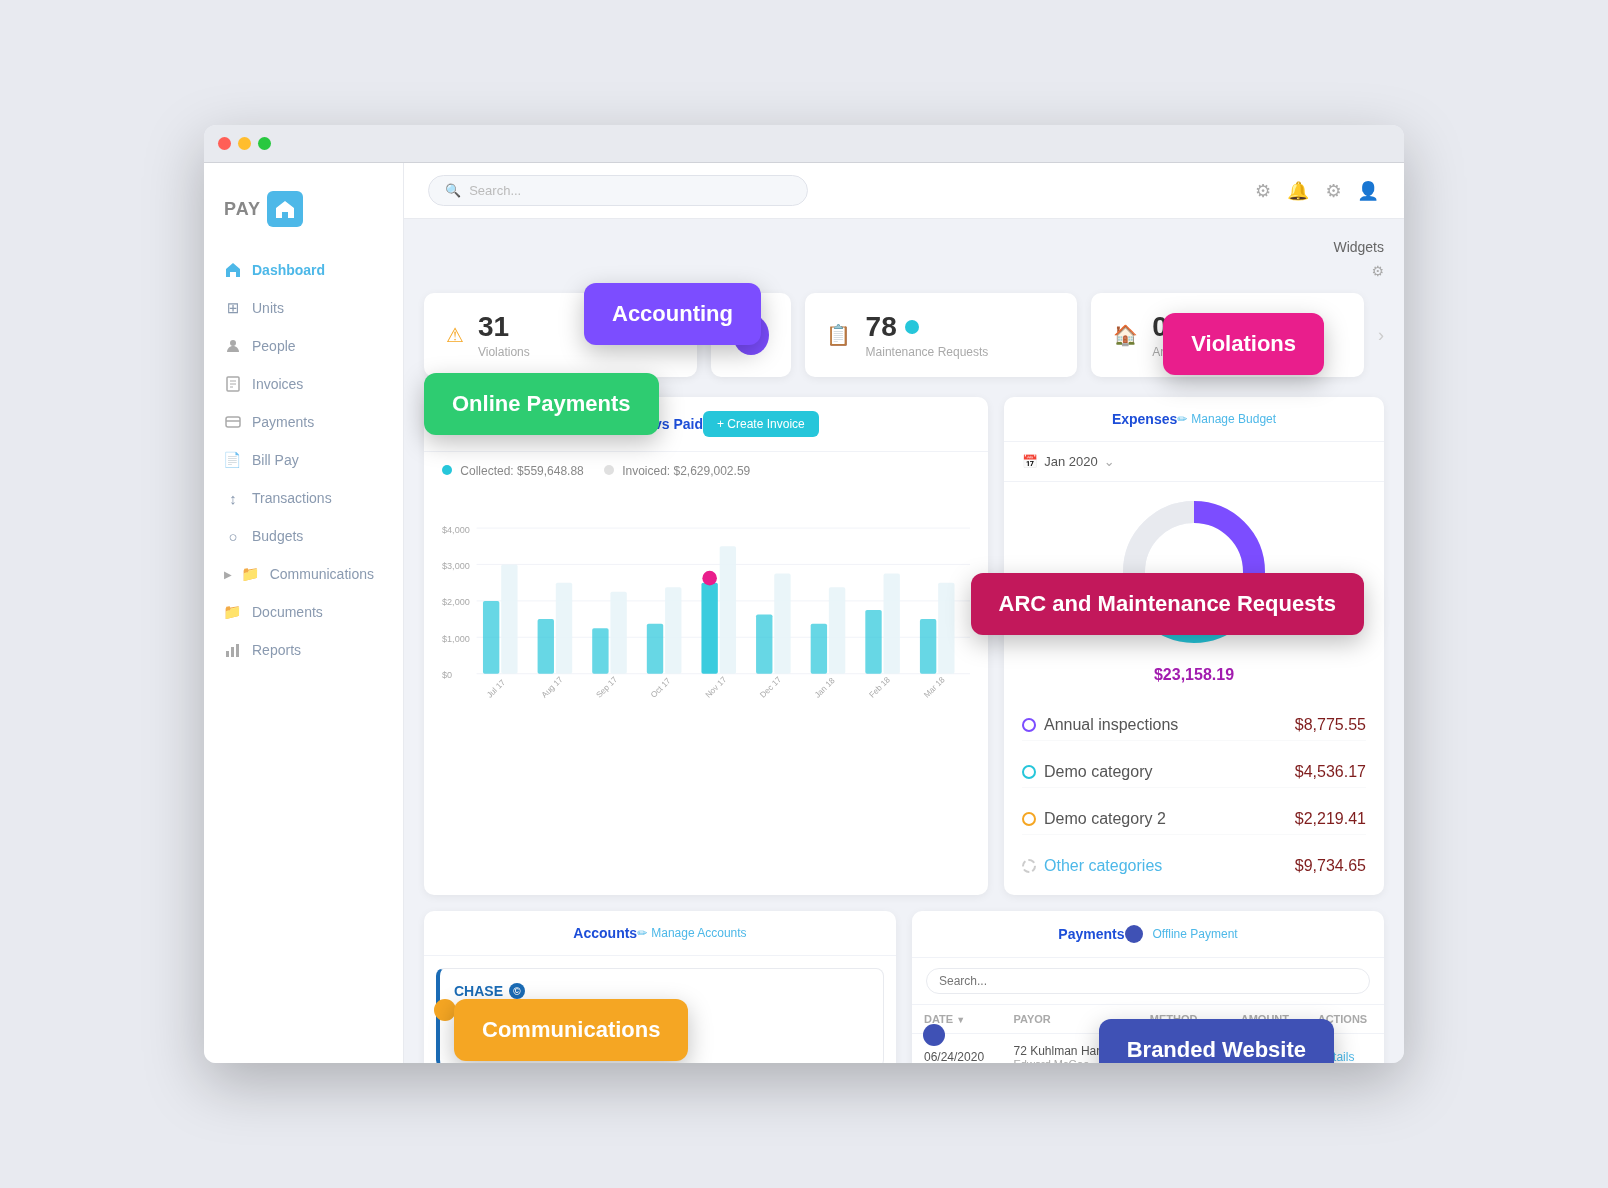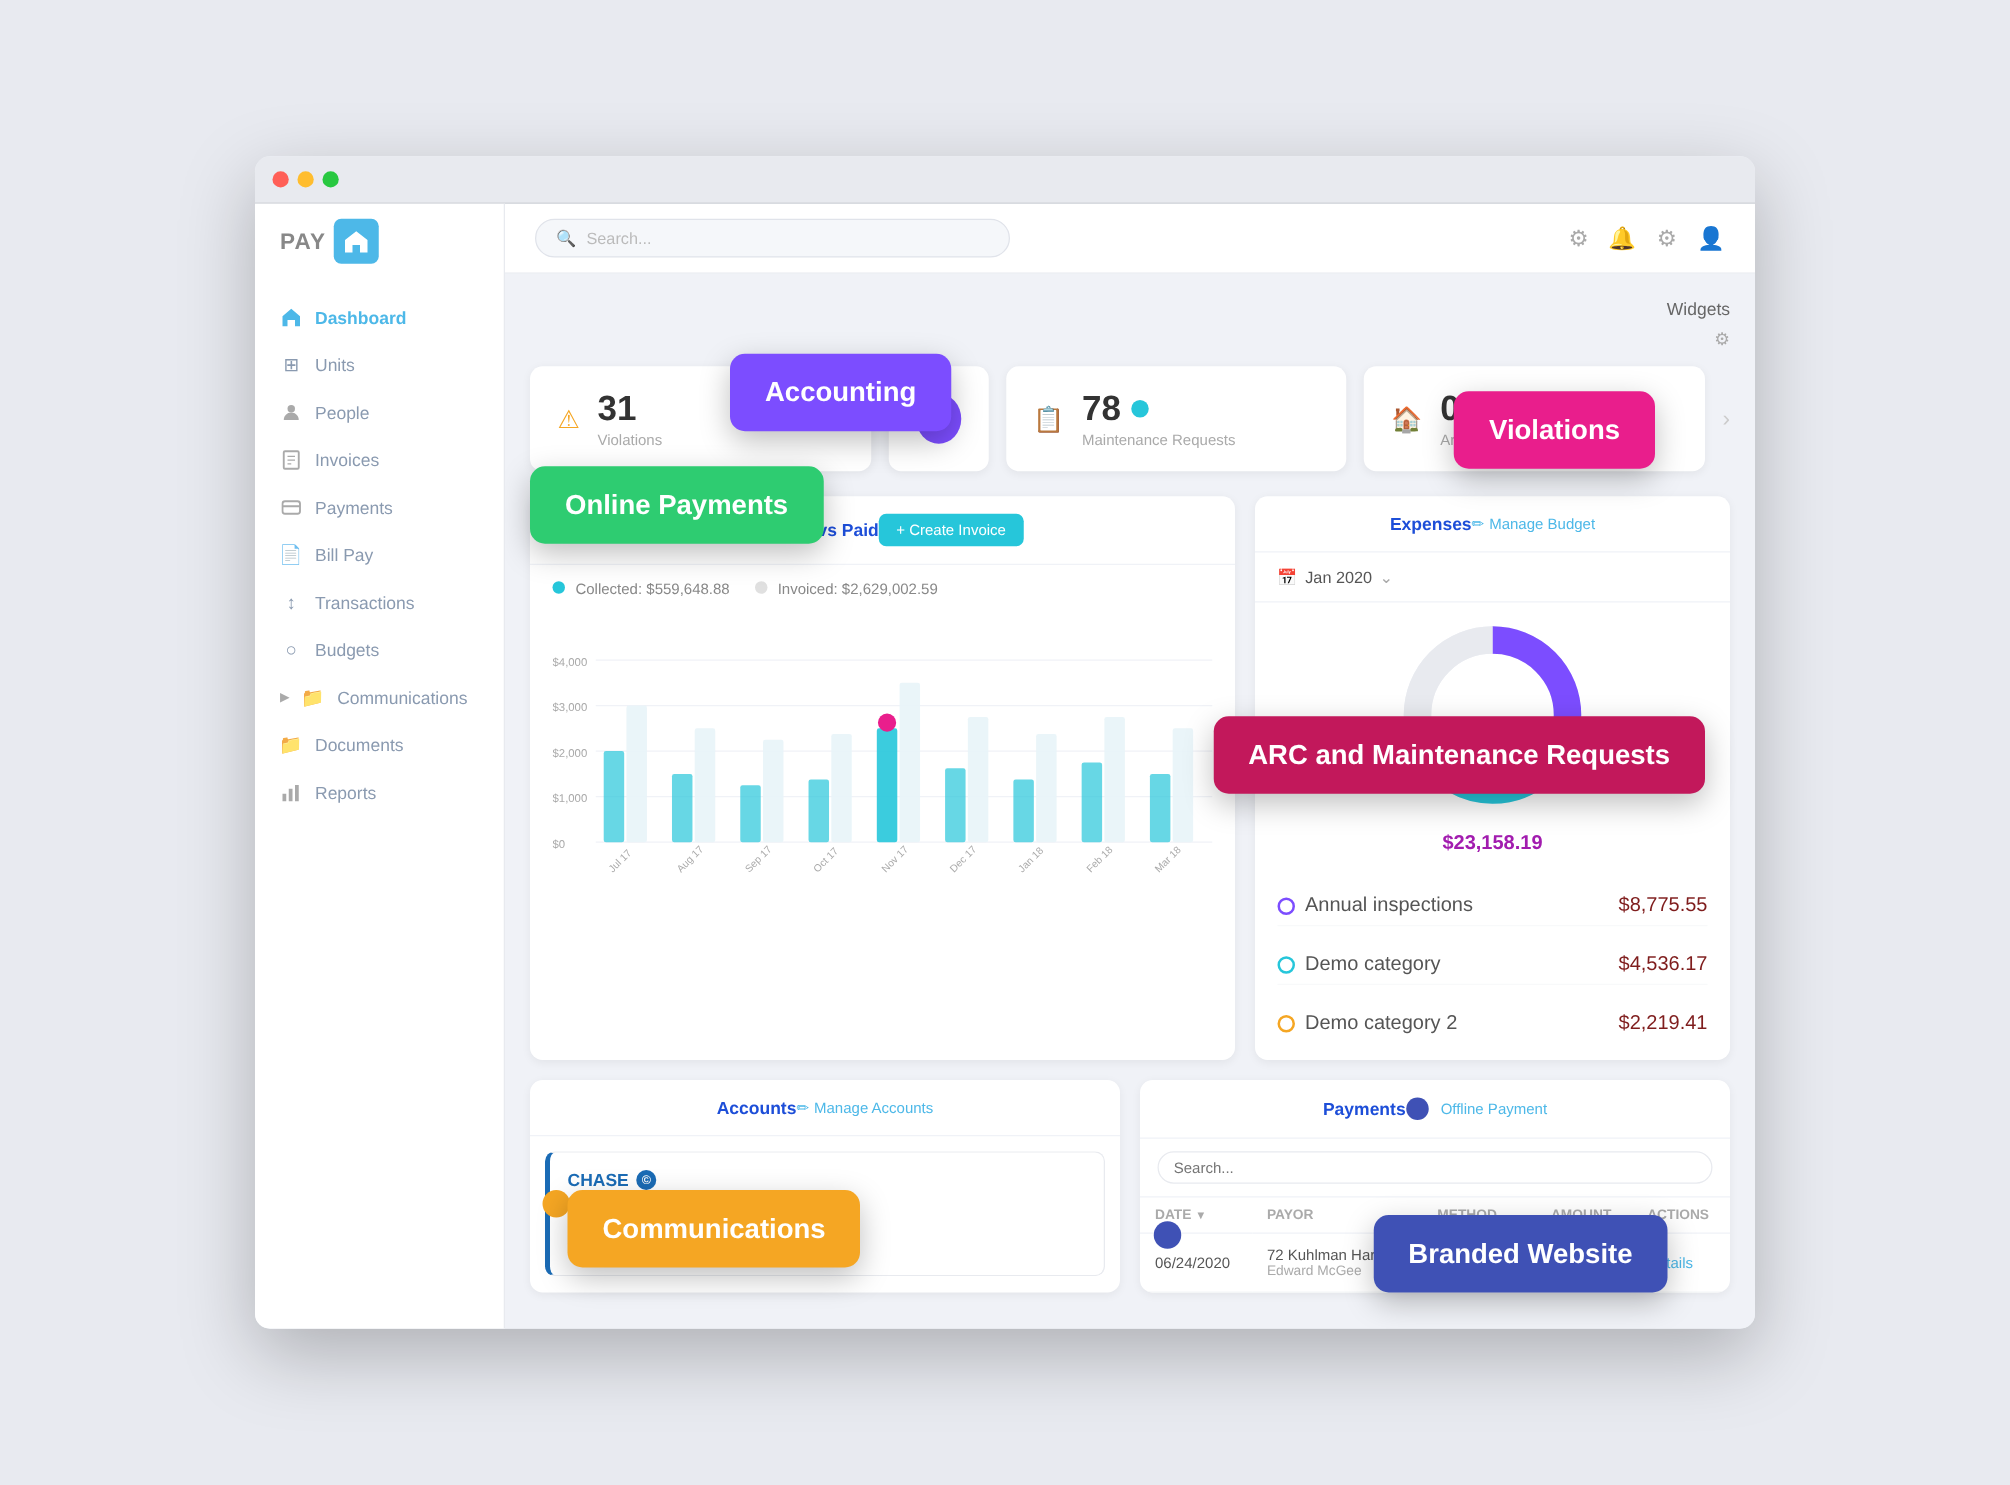--- a/index.html
+++ b/index.html
@@ -33,21 +33,21 @@
     .dot-yellow { background: #ffbd2e; }
     .dot-green { background: #28c840; }
 
     .app-body { display: flex; height: calc(100vh - 80px); max-height: 900px; }
 
     
     .sidebar {
       width: 200px;
       background: #fff;
       border-right: 1px solid #e8eaef;
-      padding: 12px 0;
+      padding: 28px 0;
       flex-shrink: 0;
     }
     .sidebar-logo {
       display: flex;
       align-items: center;
       padding: 0 20px 24px;
       gap: 6px;
     }
     .logo-text {
       font-size: 18px;
@@ -638,20 +638,27 @@
                     <span>Demo category</span>
                   </div>
                   <span class="expense-amount">$4,536.17</span>
                 </div>
                 <div class="expense-row">
                   <div class="expense-name">
                     <div class="expense-circle" style="border-color:#f5a623;"></div>
                     <span>Demo category 2</span>
                   </div>
                   <span class="expense-amount">$2,219.41</span>
+                </div>
+                <div class="expense-row">
+                  <div class="expense-name">
+                    <div class="expense-circle" style="border-color:#ccc; border-style:dashed;"></div>
+                    <span class="expense-link">Other categories</span>
+                  </div>
+                  <span class="expense-amount">$9,734.65</span>
                 </div>
               </div>
             </div>
           </div>
 
           <div class="bottom-grid">
 
             <div class="card accounts-card">
               <div class="card-header">
                 <span class="card-title">Accounts</span>

